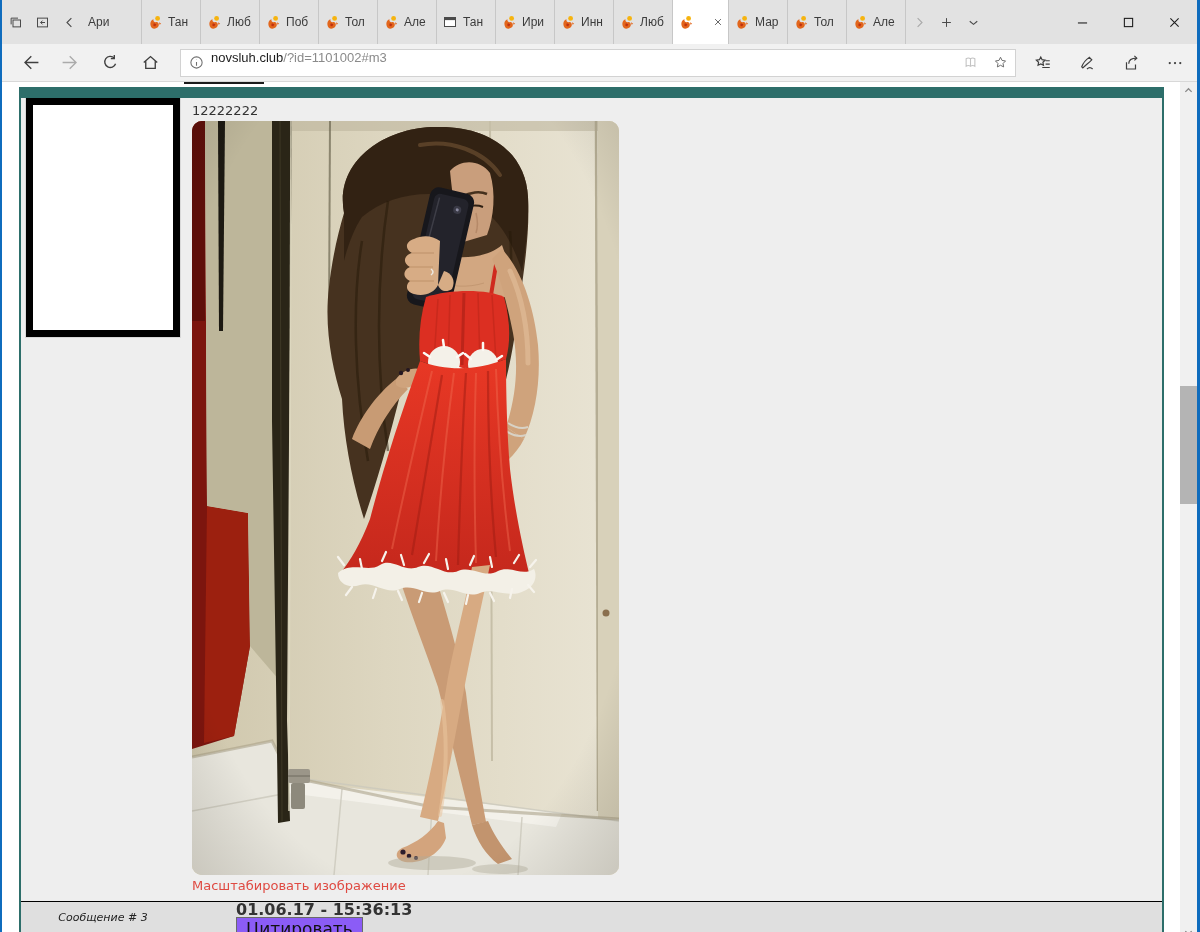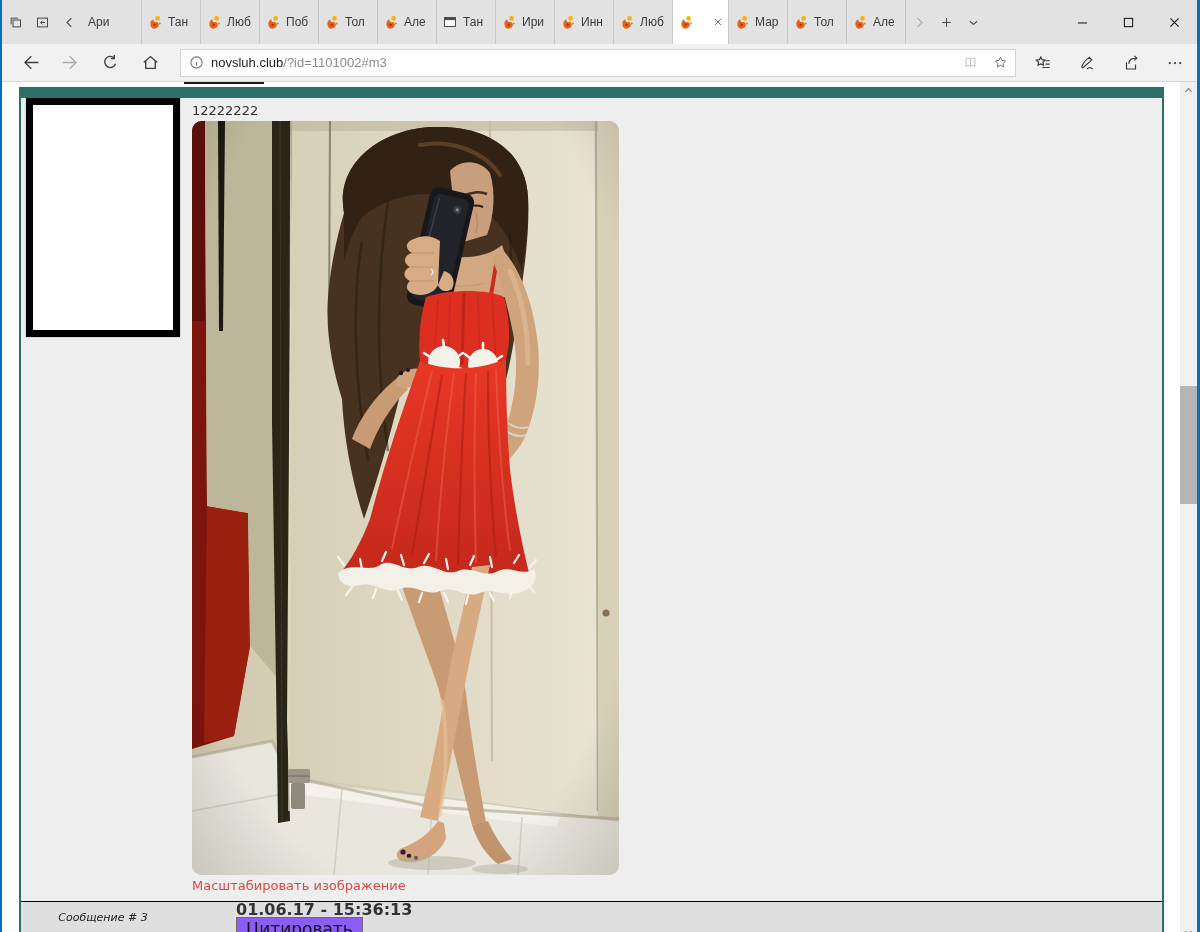--- a/index.html
+++ b/index.html
@@ -24,21 +24,21 @@
   .winctl{margin-left:auto;display:flex;}
   .win-btn{width:46px;display:flex;align-items:center;justify-content:center;color:#1f1f1f;}
   .win-btn svg{width:11px;height:11px;}
 
   
   .addressbar{height:37px;background:#f1f1f1;border-bottom:1px solid #d8d8d8;display:flex;align-items:center;padding-left:8px;}
   .nav-btn{width:40px;height:37px;display:flex;align-items:center;justify-content:center;color:#3f3f3f;}
   .nav-btn svg{width:19px;height:19px;}
   .nav-btn.dim{color:#ababab;}
   .urlbox{margin-left:10px;width:836px;height:28px;background:#fff;border:1px solid #d2d2d2;box-sizing:border-box;
-    display:flex;align-items:center;font-size:13px;}
+    display:flex;font-size:13px;}
   .urlbox .ic{width:30px;display:flex;align-items:center;justify-content:center;color:#6f6f6f;}
   .urlbox .ic svg{width:15px;height:15px;}
   .url-text{flex:1;white-space:nowrap;overflow:hidden;color:#8a8a8a;}
   .url-text .domain{color:#1d1d1d;}
   .urlbox .ic.dim{color:#c3c3c3;}
   .bar-right{margin-left:auto;display:flex;}
   .bar-btn{width:44px;height:37px;display:flex;align-items:center;justify-content:center;color:#3f3f3f;}
   .bar-btn svg{width:18px;height:18px;}
 
   

